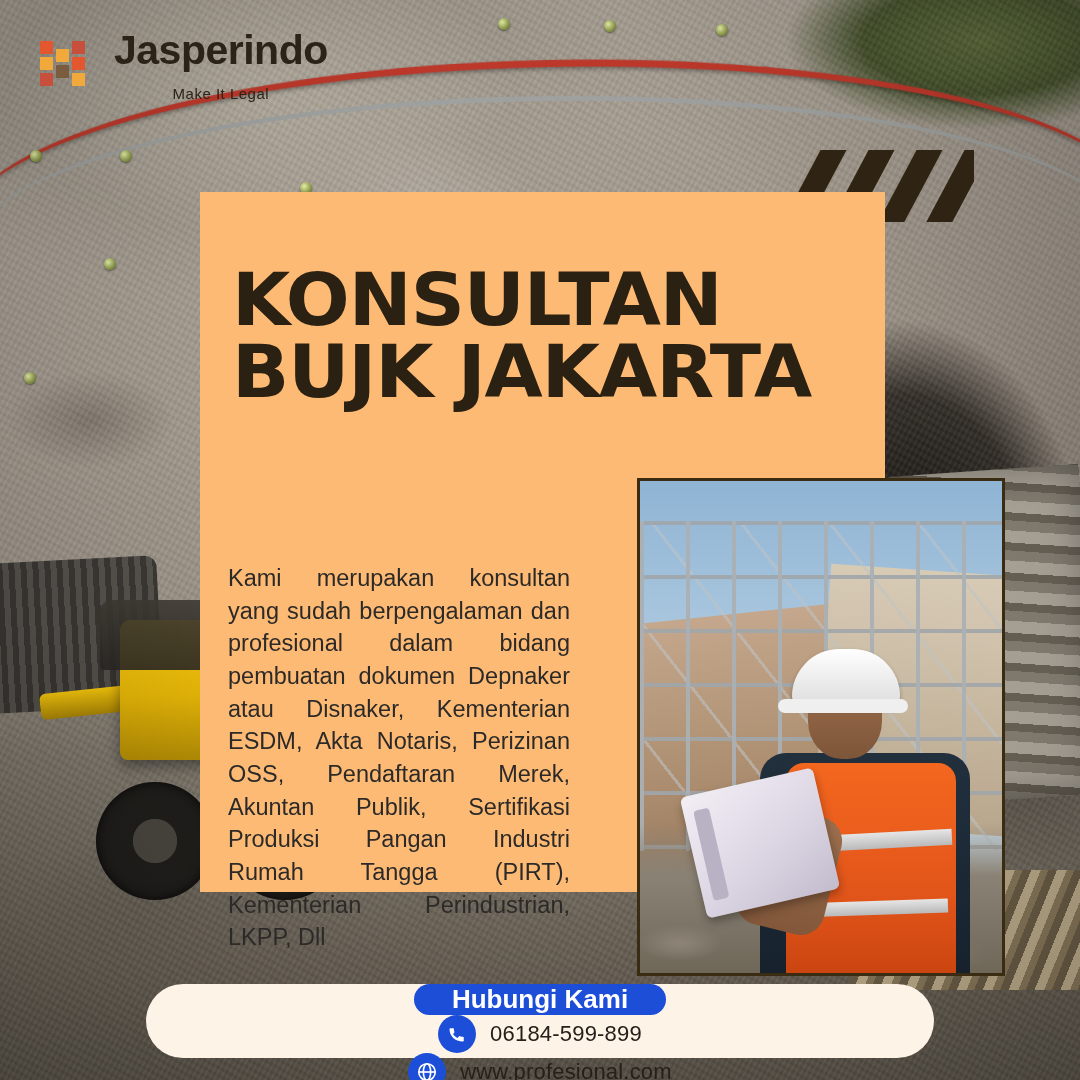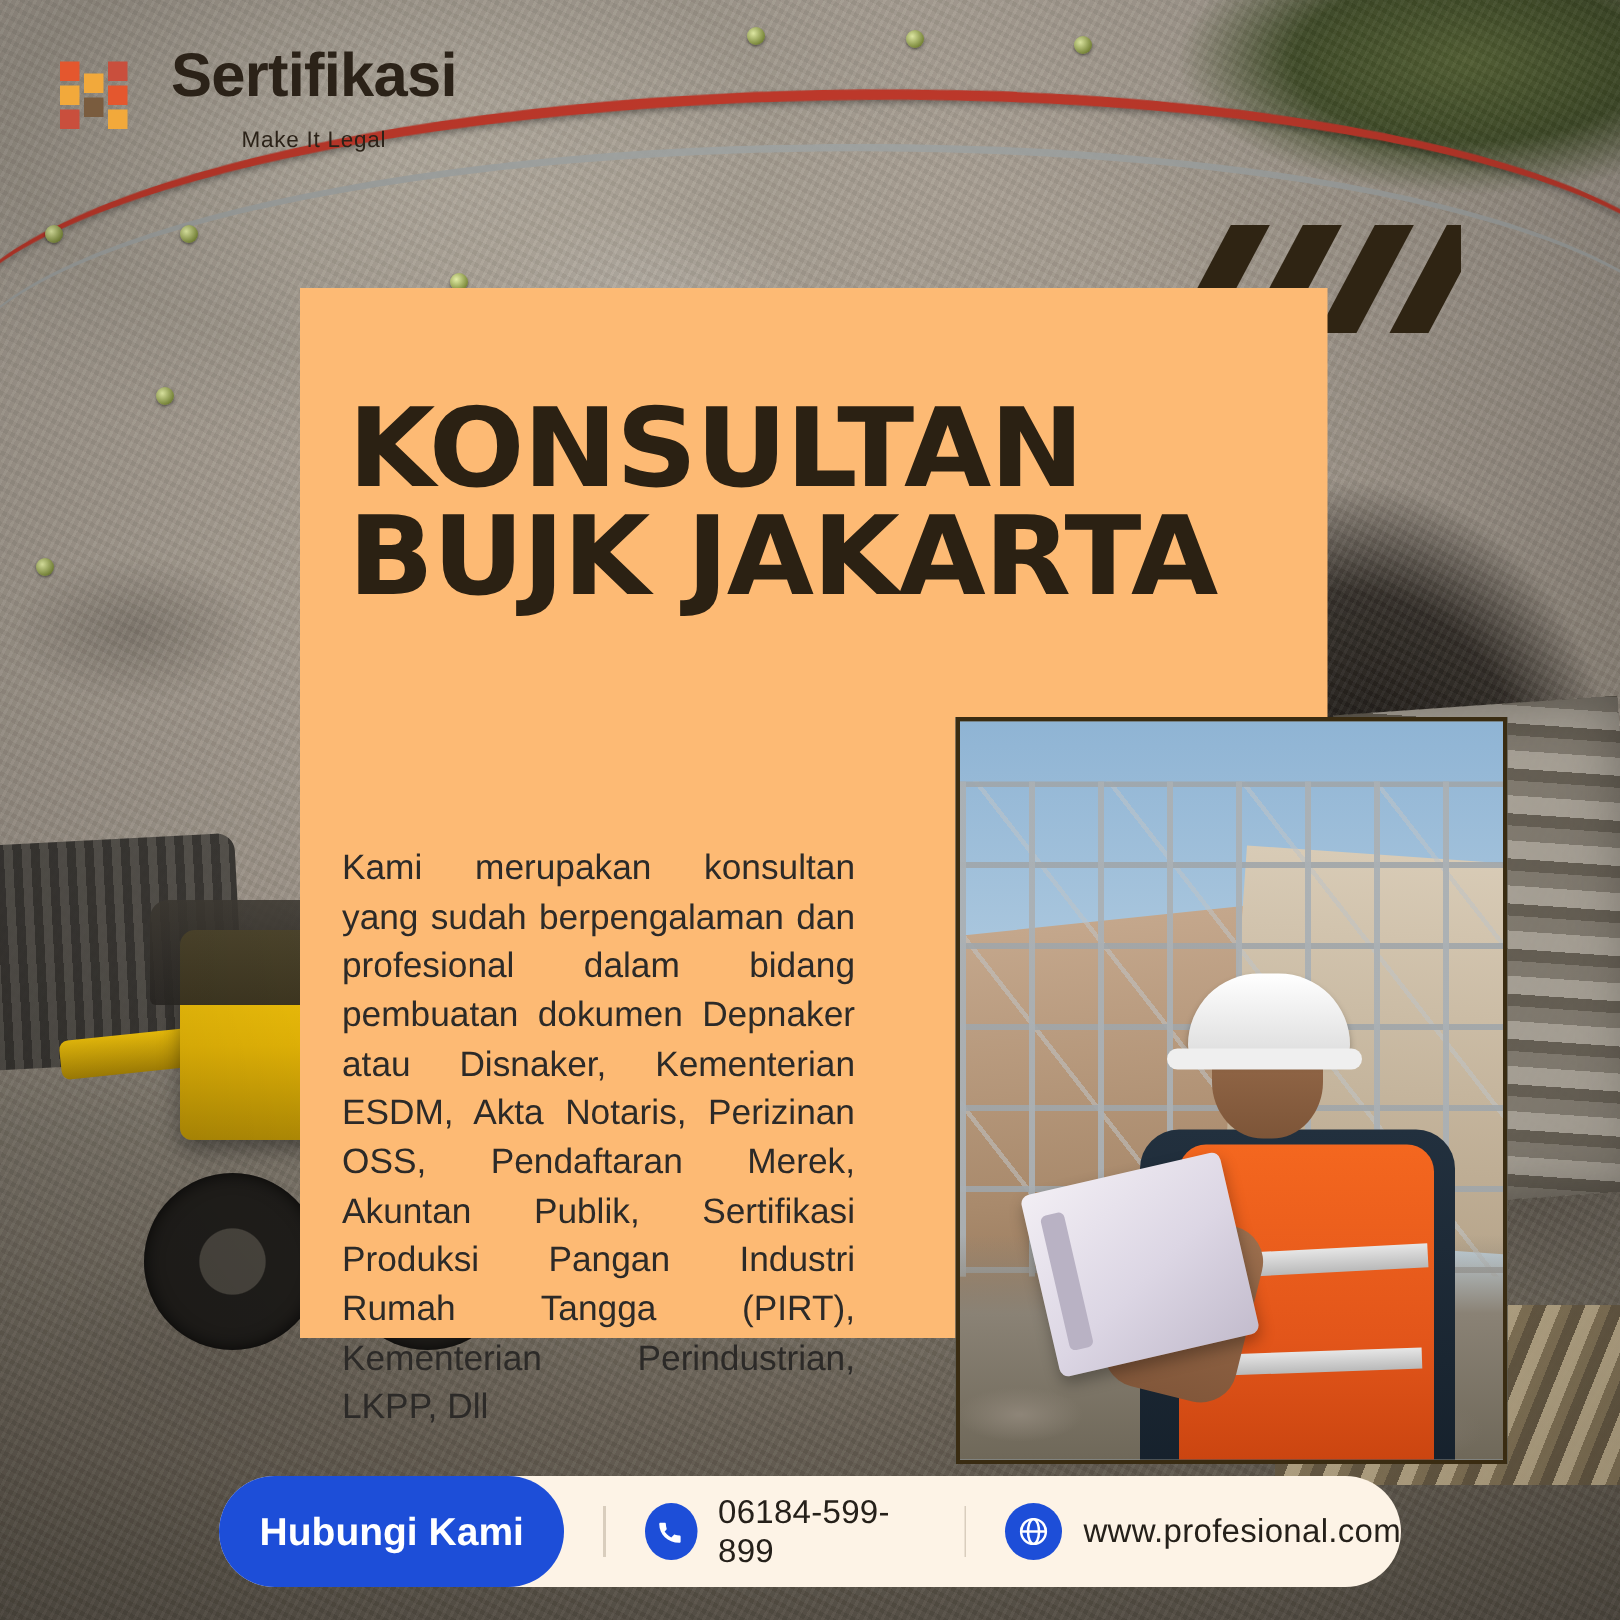--- a/index.html
+++ b/index.html
@@ -274,21 +274,21 @@
     content: ""; position: absolute; left: 10px; top: 16px; width: 16px; height: 92px;
     background: #b9b2c4; border-radius: 4px;
   }
 
   
   .footer {
     position: absolute; left: 146px; bottom: 22px;
     width: 788px; height: 74px;
     background: #fdf3e6;
     border-radius: 37px;
-    display: flex; align-items: center;
+    display: flex; align-items: center; flex-direction: column;
   }
   .cta {
     width: 252px; height: 74px;
     background: #1d4ed8;
     border-radius: 37px;
     display: flex; align-items: center; justify-content: center;
     color: #fff; font-size: 26px; font-weight: bold;
   }
   .fdiv { width: 2px; height: 34px; background: #d9cdbd; margin: 0 26px; }
   .fitem { display: flex; align-items: center; gap: 14px; }
@@ -341,21 +341,21 @@
         <rect x="2" y="22" width="13" height="13" fill="#f2a93b"></rect>
         <rect x="2" y="38" width="13" height="13" fill="#c94f3d"></rect>
         <rect x="18" y="14" width="13" height="13" fill="#f2a93b"></rect>
         <rect x="18" y="30" width="13" height="13" fill="#7a5c3e"></rect>
         <rect x="34" y="6" width="13" height="13" fill="#c94f3d"></rect>
         <rect x="34" y="22" width="13" height="13" fill="#e4572e"></rect>
         <rect x="34" y="38" width="13" height="13" fill="#f2a93b"></rect>
       </svg>
     </span>
     <span class="logo-text">
-      <span class="logo-name" style="display:block">Sertifikasi</span>
+      <span class="logo-name" style="display:block">Jasperindo</span>
       <span class="logo-tag" style="display:block">Make It Legal</span>
     </span>
   </div>
 
   <div class="chevrons">
     <span class="chev" style="left:10px"></span>
     <span class="chev" style="left:58px"></span>
     <span class="chev" style="left:106px"></span>
     <span class="chev" style="left:154px"></span>
   </div>

